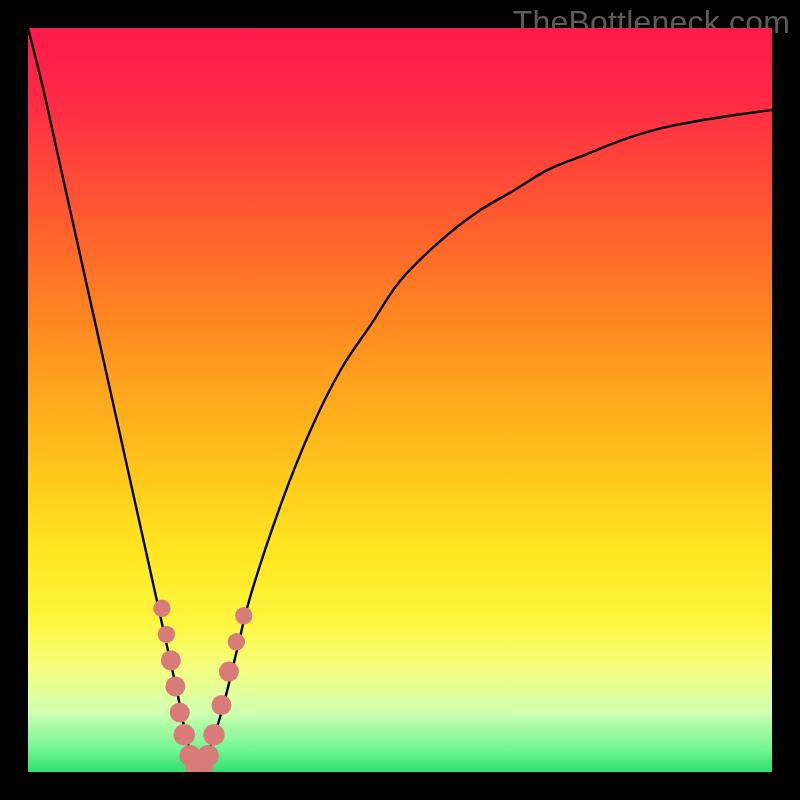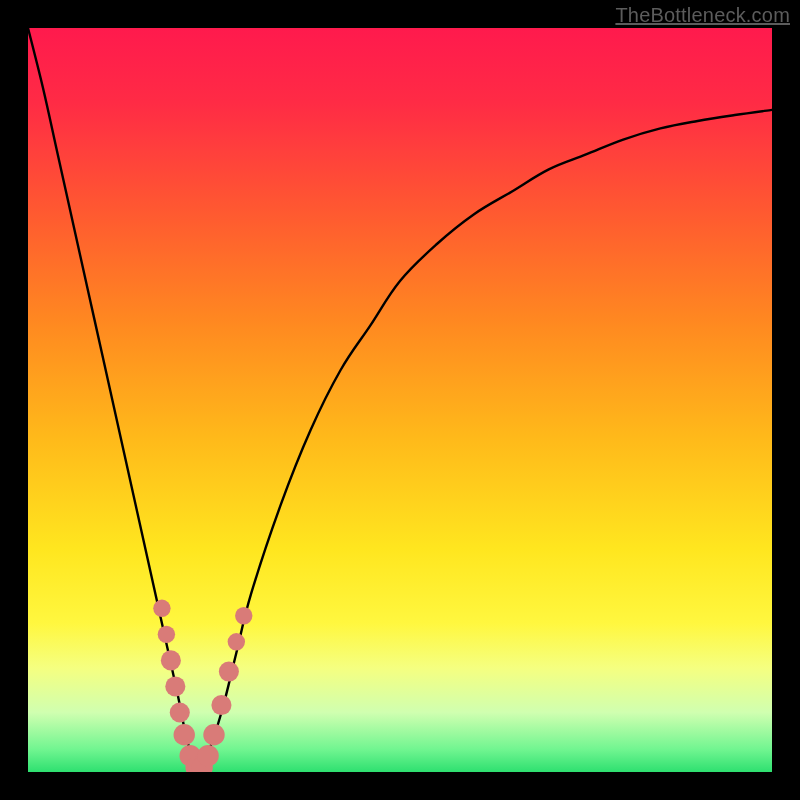--- a/index.html
+++ b/index.html
@@ -24,24 +24,23 @@
     left: 28px;
     width: 744px;
     height: 744px;
     overflow: hidden;
   }
   .watermark {
     position: absolute;
     top: 4px;
     right: 10px;
     color: #5c5c5c;
-    font-size: 20px;
+    font-size: 32px;
     letter-spacing: 0.2px;
     font-weight: 400;
-    text-decoration: underline;
   }
   svg { display: block; }
 </style>
 </head>
 <body>
 
 <div class="frame">
   <div class="watermark">TheBottleneck.com</div>
   <div class="plot">
     <svg id="chart-svg" width="744" height="744" viewBox="0 0 744 744" preserveAspectRatio="none">

